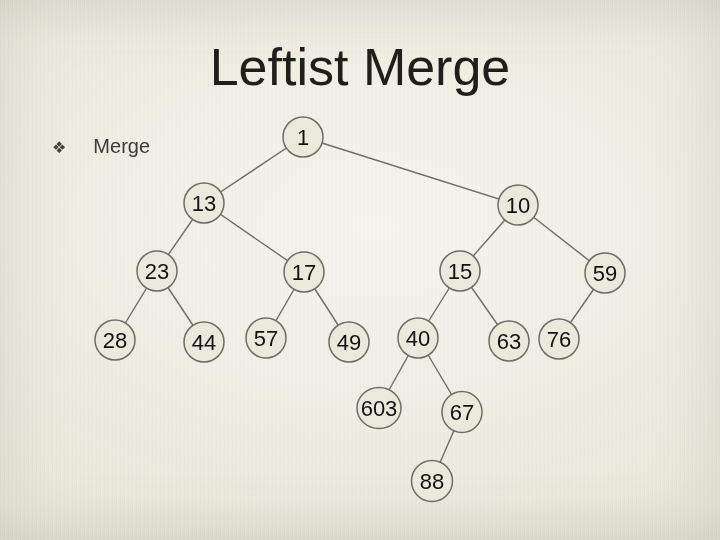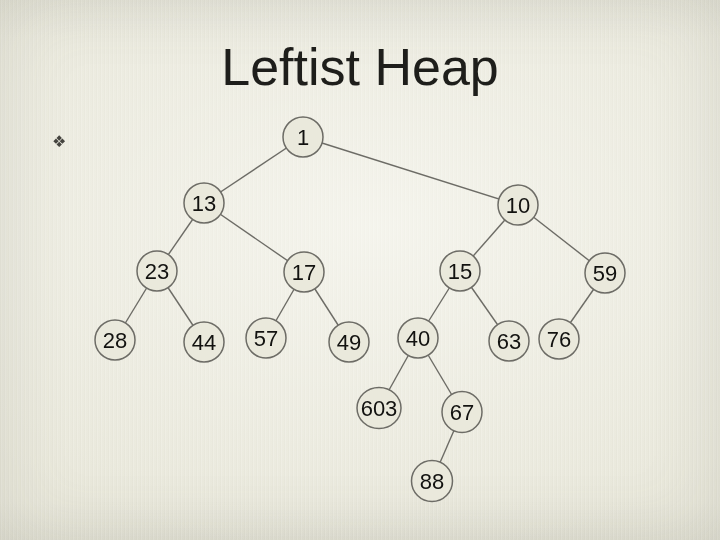--- a/index.html
+++ b/index.html
@@ -62,24 +62,25 @@
     font-size: 22px;
     fill: #121210;
     text-anchor: middle;
   }
 </style>
 </head>
 <body>
 
 <div class="slide">
 
-  <div class="slide-title">Leftist Heap</div>
+  <div class="slide-title">Leftist Merge</div>
 
   <div class="bullet-row">
     <span class="bullet-marker">❖</span>
+    <span class="bullet-label">Merge</span>
   </div>
 
   <svg class="tree-svg" viewBox="0 0 720 540" width="720" height="540">
     <g>
       <line x1="303" y1="137" x2="204" y2="203"></line>
       <line x1="303" y1="137" x2="518" y2="205"></line>
       <line x1="204" y1="203" x2="157" y2="271"></line>
       <line x1="204" y1="203" x2="304" y2="272"></line>
       <line x1="518" y1="205" x2="460" y2="271"></line>
       <line x1="518" y1="205" x2="605" y2="273"></line>

